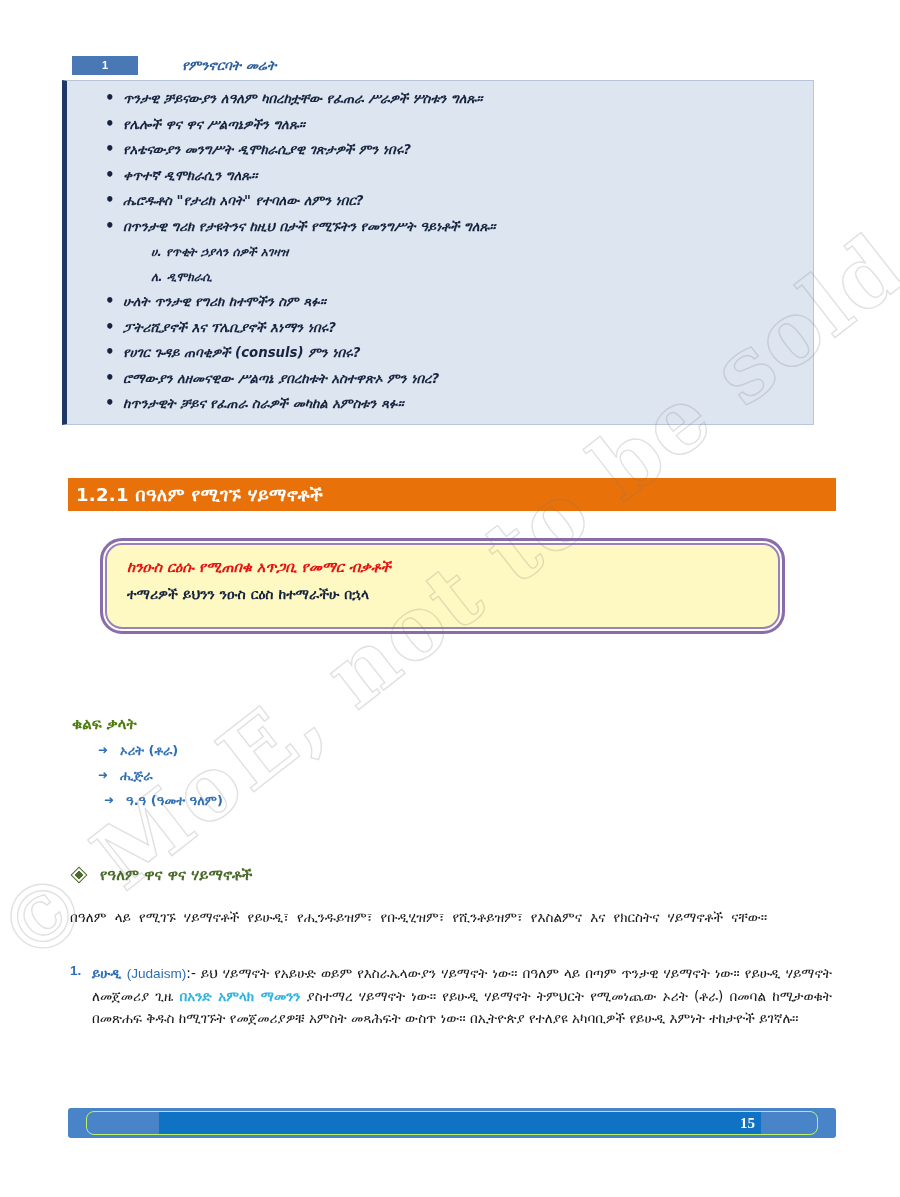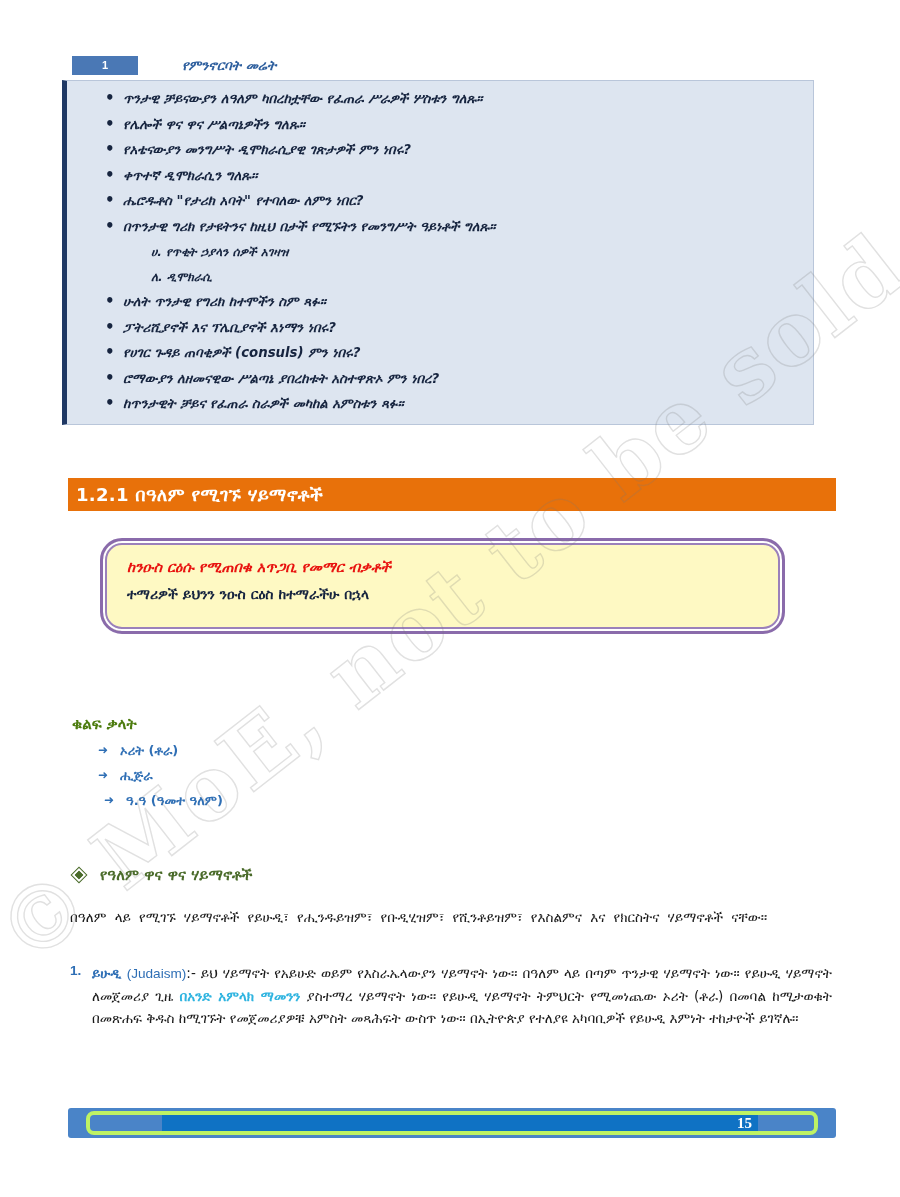--- a/index.html
+++ b/index.html
@@ -342,21 +342,21 @@
     background: #4a84c8;
     border-radius: 3px;
     box-sizing: border-box;
   }
   .footer-inner {
     position: absolute;
     left: 18px;
     top: 3px;
     right: 18px;
     bottom: 3px;
-    border: 4px solid #bef264;
+    border: 1px solid #bef264;
     border-radius: 8px;
     display: flex;
   }
   .footer-left-cap {
     width: 72px;
     background: transparent;
   }
   .footer-mid {
     flex: 1;
     background: #0f72c4;

